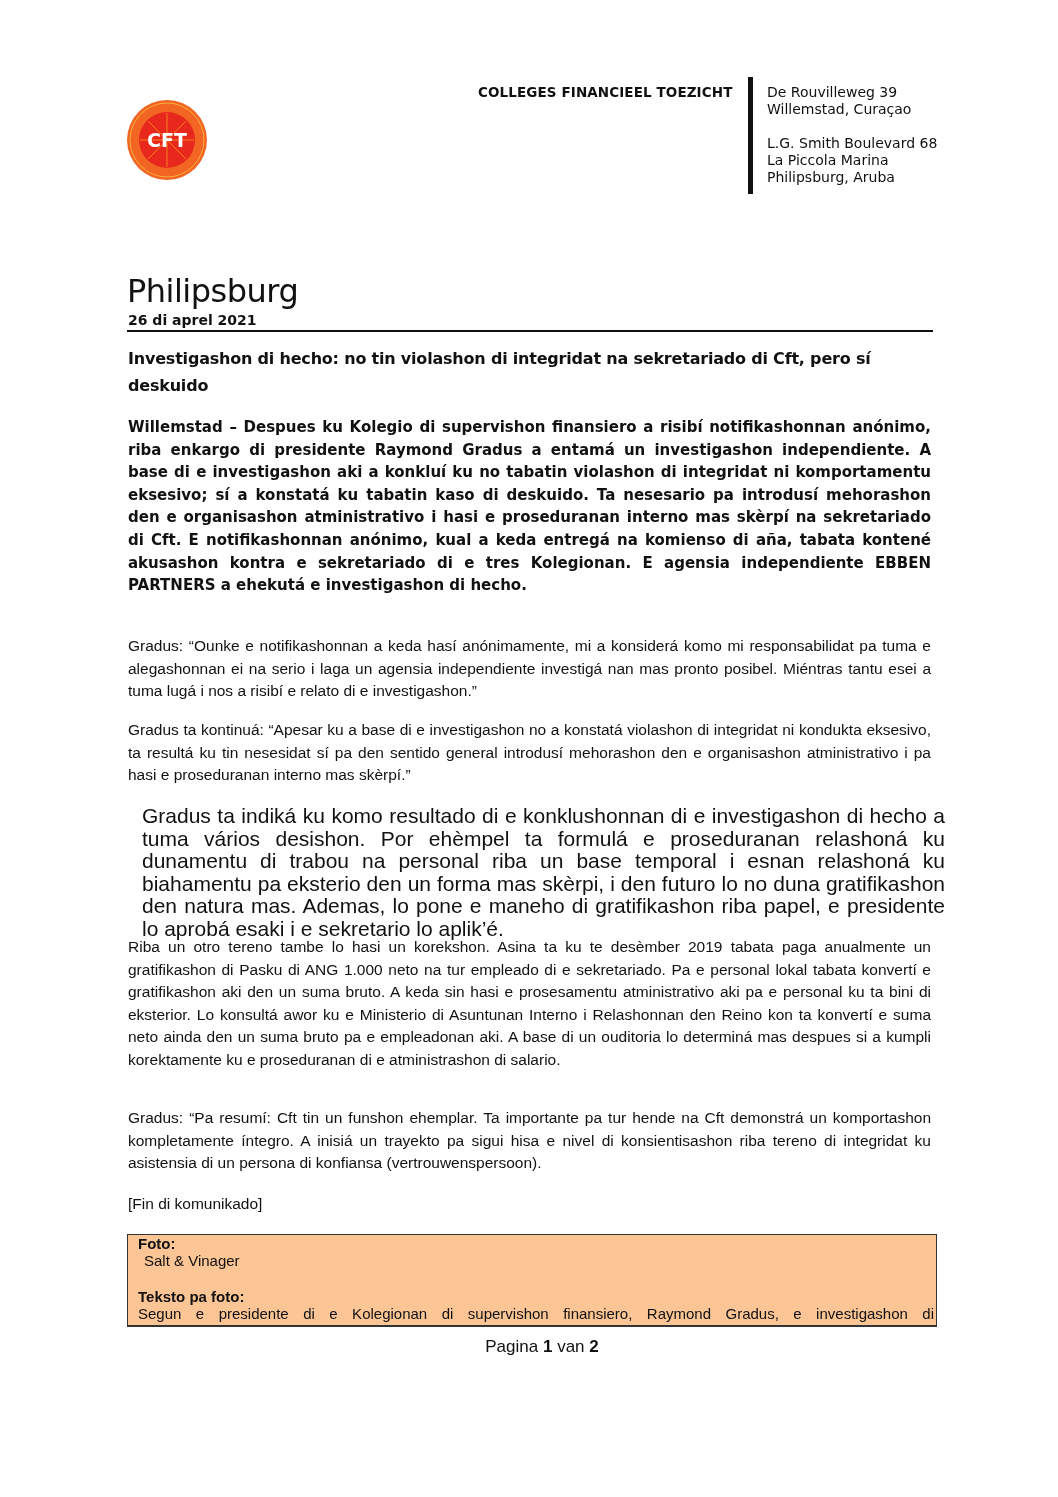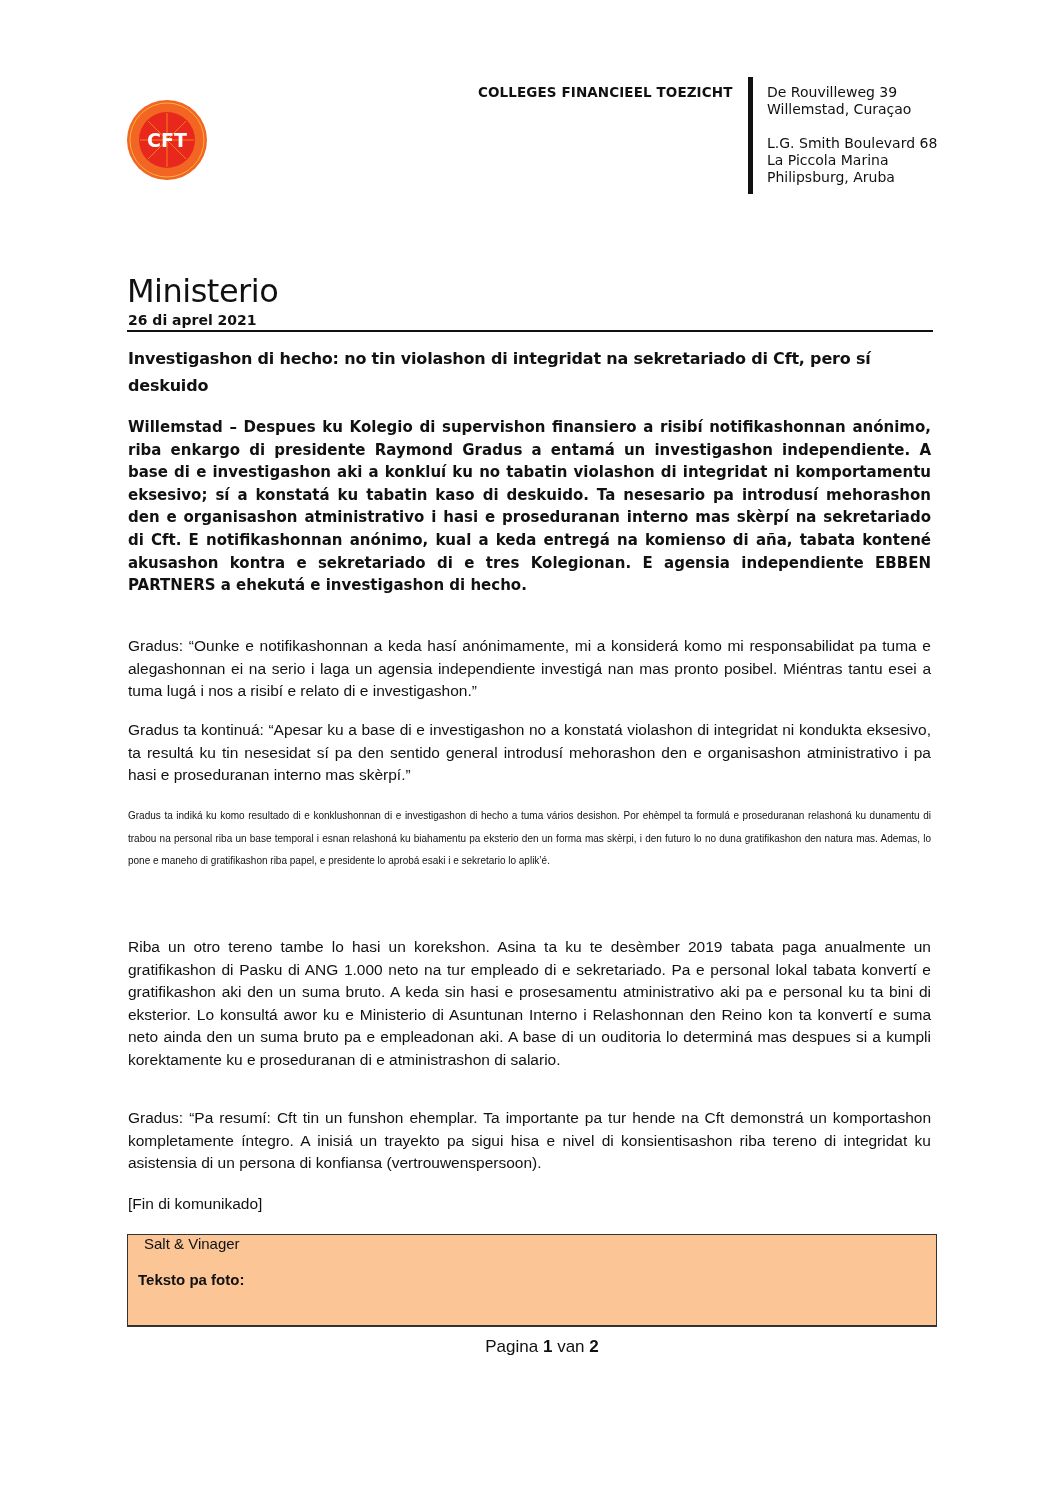--- a/index.html
+++ b/index.html
@@ -16,21 +16,21 @@
              font-family: "DejaVu Sans", sans-serif; letter-spacing: -0.5px; }
     .date { position: absolute; left: 128px; top: 312px; font-size: 14px; font-weight: bold; }
     .hrule { position: absolute; left: 127px; top: 330px; width: 806px; height: 2px; background: #111; }
     .headline { position: absolute; left: 128px; top: 345px; width: 806px; font-size: 16px;
                 font-weight: bold; line-height: 27px; letter-spacing: -0.2px; }
     .content { position: absolute; left: 128px; width: 803px; font-size: 15px; line-height: 22.6px;
                text-align: justify; }
     .lead { top: 416px; font-weight: bold; font-size: 15px; }
     .p2 { top: 635px; font-family: "Liberation Sans", sans-serif; font-size: 15.5px; }
     .p3 { top: 719px; font-family: "Liberation Sans", sans-serif; font-size: 15.5px; }
-    .p4 { top: 805px; font-family: "Liberation Sans", sans-serif; font-size: 10px; }
+    .p4 { top: 805px; font-family: "Liberation Sans", sans-serif; font-size: 21px; margin-left: 14px; }
     .p5 { top: 936px; font-family: "Liberation Sans", sans-serif; font-size: 15.5px; }
     .p6 { top: 1107px; font-family: "Liberation Sans", sans-serif; font-size: 15.5px; }
     .endnote { position: absolute; left: 128px; top: 1195px; font-size: 15.5px;
                font-family: "Liberation Sans", sans-serif; }
     .photo-box { position: absolute; left: 127px; top: 1234px; width: 808px; height: 90px;
                  background: #fcc595; border: 1px solid #333; border-bottom: 2px solid #333;
                  overflow: hidden; font-family: "Liberation Sans", sans-serif; font-size: 15px; }
     .photo-box .lbl { font-weight: bold; display: block; padding-left: 10px; line-height: 17px; }
     .photo-box .val { display: block; padding-left: 16px; line-height: 18px; }
     .photo-box .gap { height: 18px; }
@@ -66,39 +66,41 @@
     <span class="addr-line">De Rouvilleweg 39</span>
     <span class="addr-line">Willemstad, Curaçao</span>
   </div>
   <div class="addr-block">
     <span class="addr-line">L.G. Smith Boulevard 68</span>
     <span class="addr-line">La Piccola Marina</span>
     <span class="addr-line">Philipsburg, Aruba</span>
   </div>
 </div>
 
-<div class="title">Ministerio</div>
+<div class="title">Philipsburg</div>
 <div class="date">26 di aprel 2021</div>
 <div class="hrule"></div>
 
 <div class="headline">Investigashon di hecho: no tin violashon di integridat na sekretariado di Cft, pero sí deskuido</div>
 
 <div class="content lead">Willemstad – Despues ku Kolegio di supervishon finansiero a risibí notifikashonnan anónimo, riba enkargo di presidente Raymond Gradus a entamá un investigashon independiente. A base di e investigashon aki a konkluí ku no tabatin violashon di integridat ni komportamentu eksesivo; sí a konstatá ku tabatin kaso di deskuido. Ta nesesario pa introdusí mehorashon den e organisashon atministrativo i hasi e proseduranan interno mas skèrpí na sekretariado di Cft. E notifikashonnan anónimo, kual a keda entregá na komienso di aña, tabata kontené akusashon kontra e sekretariado di e tres Kolegionan. E agensia independiente EBBEN PARTNERS a ehekutá e investigashon di hecho.</div>
 <div class="content p2">Gradus: “Ounke e notifikashonnan a keda hasí anónimamente, mi a konsiderá komo mi responsabilidat pa tuma e alegashonnan ei na serio i laga un agensia independiente investigá nan mas pronto posibel. Miéntras tantu esei a tuma lugá i nos a risibí e relato di e investigashon.”</div>
 <div class="content p3">Gradus ta kontinuá: “Apesar ku a base di e investigashon no a konstatá violashon di integridat ni kondukta eksesivo, ta resultá ku tin nesesidat sí pa den sentido general introdusí mehorashon den e organisashon atministrativo i pa hasi e proseduranan interno mas skèrpí.”</div>
 <div class="content p4">Gradus ta indiká ku komo resultado di e konklushonnan di e investigashon di hecho a tuma vários desishon. Por ehèmpel ta formulá e proseduranan relashoná ku dunamentu di trabou na personal riba un base temporal i esnan relashoná ku biahamentu pa eksterio den un forma mas skèrpi, i den futuro lo no duna gratifikashon den natura mas. Ademas, lo pone e maneho di gratifikashon riba papel, e presidente lo aprobá esaki i e sekretario lo aplik’é.</div>
 <div class="content p5">Riba un otro tereno tambe lo hasi un korekshon. Asina ta ku te desèmber 2019 tabata paga anualmente un gratifikashon di Pasku di ANG 1.000 neto na tur empleado di e sekretariado. Pa e personal lokal tabata konvertí e gratifikashon aki den un suma bruto. A keda sin hasi e prosesamentu atministrativo aki pa e personal ku ta bini di eksterior. Lo konsultá awor ku e Ministerio di Asuntunan Interno i Relashonnan den Reino kon ta konvertí e suma neto ainda den un suma bruto pa e empleadonan aki. A base di un ouditoria lo determiná mas despues si a kumpli korektamente ku e proseduranan di e atministrashon di salario.</div>
 <div class="content p6">Gradus: “Pa resumí: Cft tin un funshon ehemplar. Ta importante pa tur hende na Cft demonstrá un komportashon kompletamente íntegro. A inisiá un trayekto pa sigui hisa e nivel di konsientisashon riba tereno di integridat ku asistensia di un persona di konfiansa (vertrouwenspersoon).</div>
 
 <div class="endnote">[Fin di komunikado]</div>
 
 <div class="photo-box">
+  <span class="lbl">Foto:</span>
   <span class="val">Salt &amp; Vinager</span>
   <div class="gap"></div>
   <span class="lbl">Teksto pa foto:</span>
+  <span class="caption">Segun e presidente di e Kolegionan di supervishon finansiero, Raymond Gradus, e investigashon di</span>
 </div>
 
 <div class="footer">
   <span>Pagina</span>
   <b>1</b>
   <span>van</span>
   <b>2</b>
 </div>
 
 </body></html>

